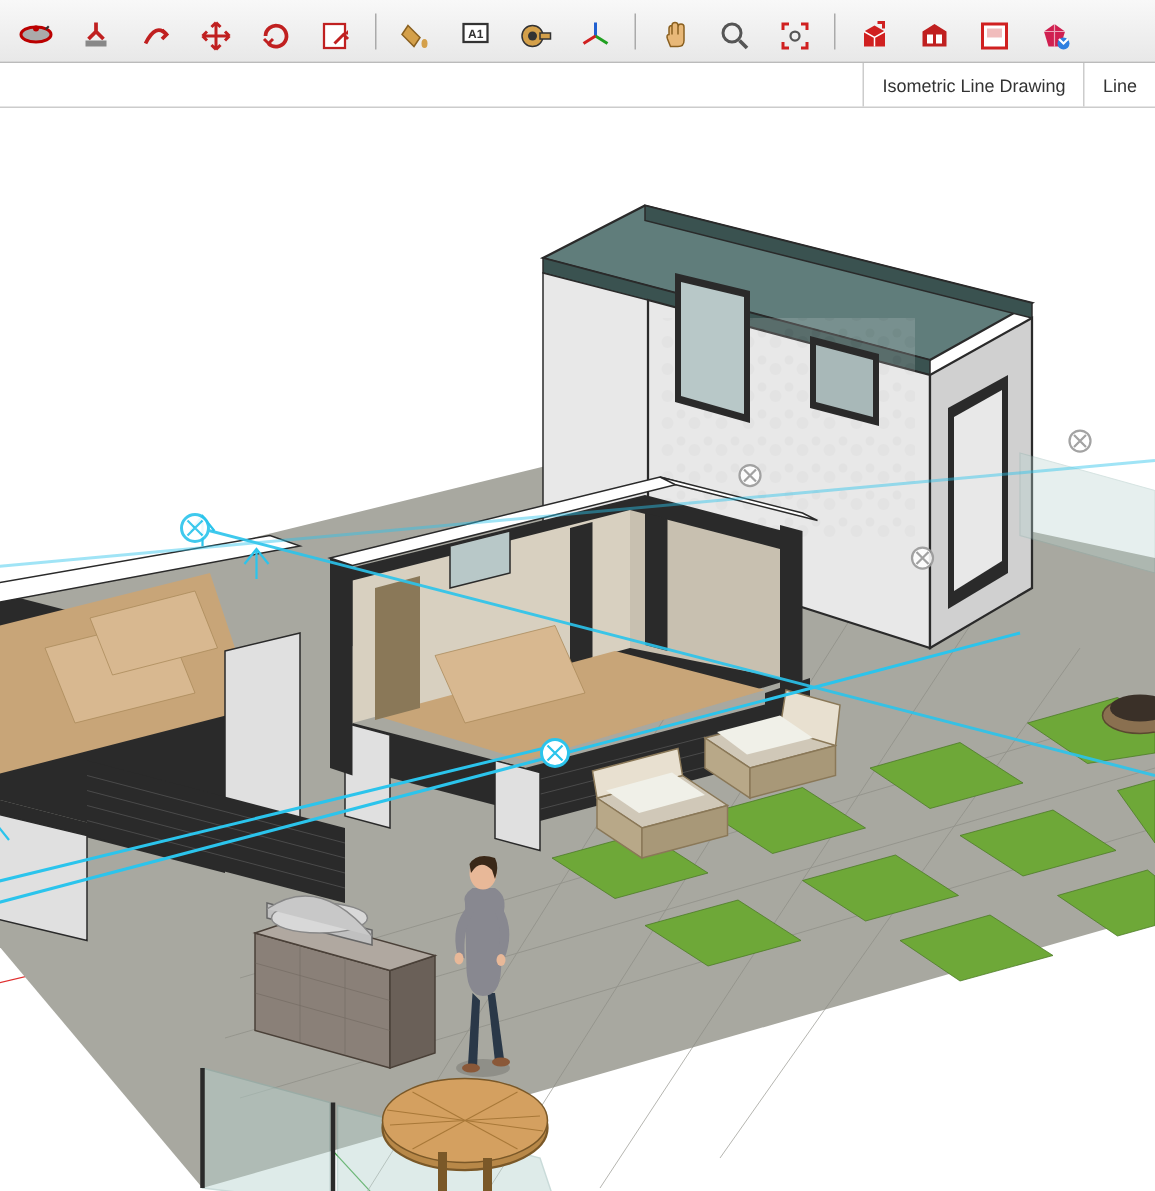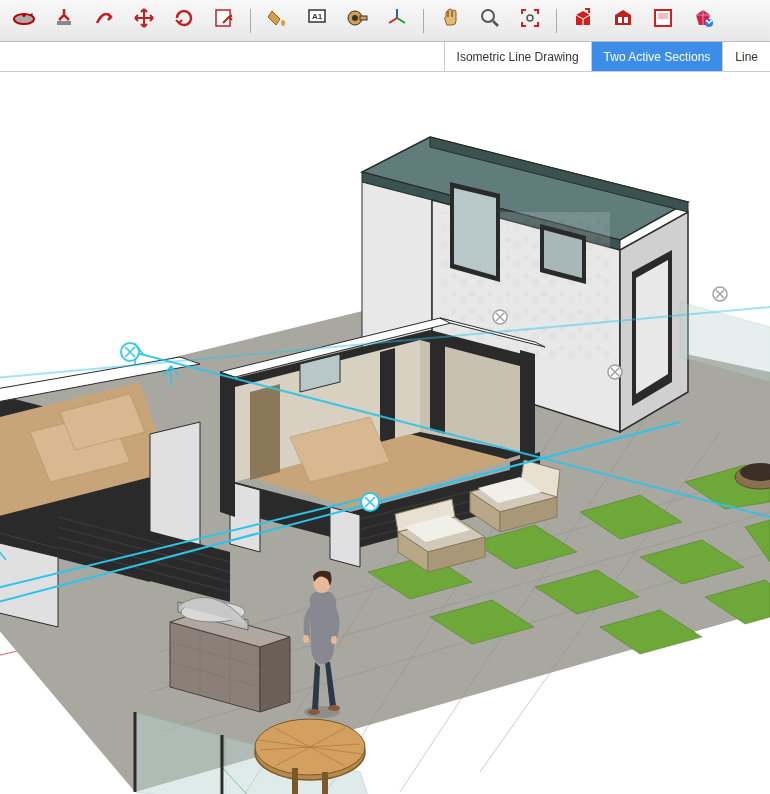--- a/index.html
+++ b/index.html
@@ -17,21 +17,21 @@
       border-bottom: 1px solid #bbb;
       display: flex;
       align-items: center;
       padding: 0 10px;
       gap: 12px;
     }
     .tool-icon {
       width: 28px;
       height: 28px;
       display: flex;
-      align-items: flex-start;
+      align-items: flex-end;
       justify-content: center;
       cursor: pointer;
     }
     
     .tabs-bar {
       background: #fff;
       height: 30px;
       border-bottom: 1px solid #ccc;
       display: flex;
       justify-content: flex-end;
@@ -179,23 +179,20 @@
       <path d="M11 3 L11 18 M4 8 L18 8" stroke="#fff" stroke-width="0.8" opacity="0.6"></path>
       <circle cx="17" cy="16" r="4" fill="#3080e0"></circle>
       <path d="M14 13 L17 16 L20 13" stroke="#fff" stroke-width="1.5" fill="none"></path>
     </svg>
   </div>
 </div>
 
 <div class="tabs-bar">
   <div class="tab">
     <span>Isometric Line Drawing</span>
-  </div>
-  <div class="tab active">
-    <span>Two Active Sections</span>
   </div>
   <div class="tab">
     <span>Line</span>
   </div>
 </div>
 
 <div class="viewport">
   <svg width="770" height="728" viewBox="0 0 770 728">
 
     <line x1="-50" y1="595" x2="770" y2="400" stroke="#e03030" stroke-width="0.8"></line>

